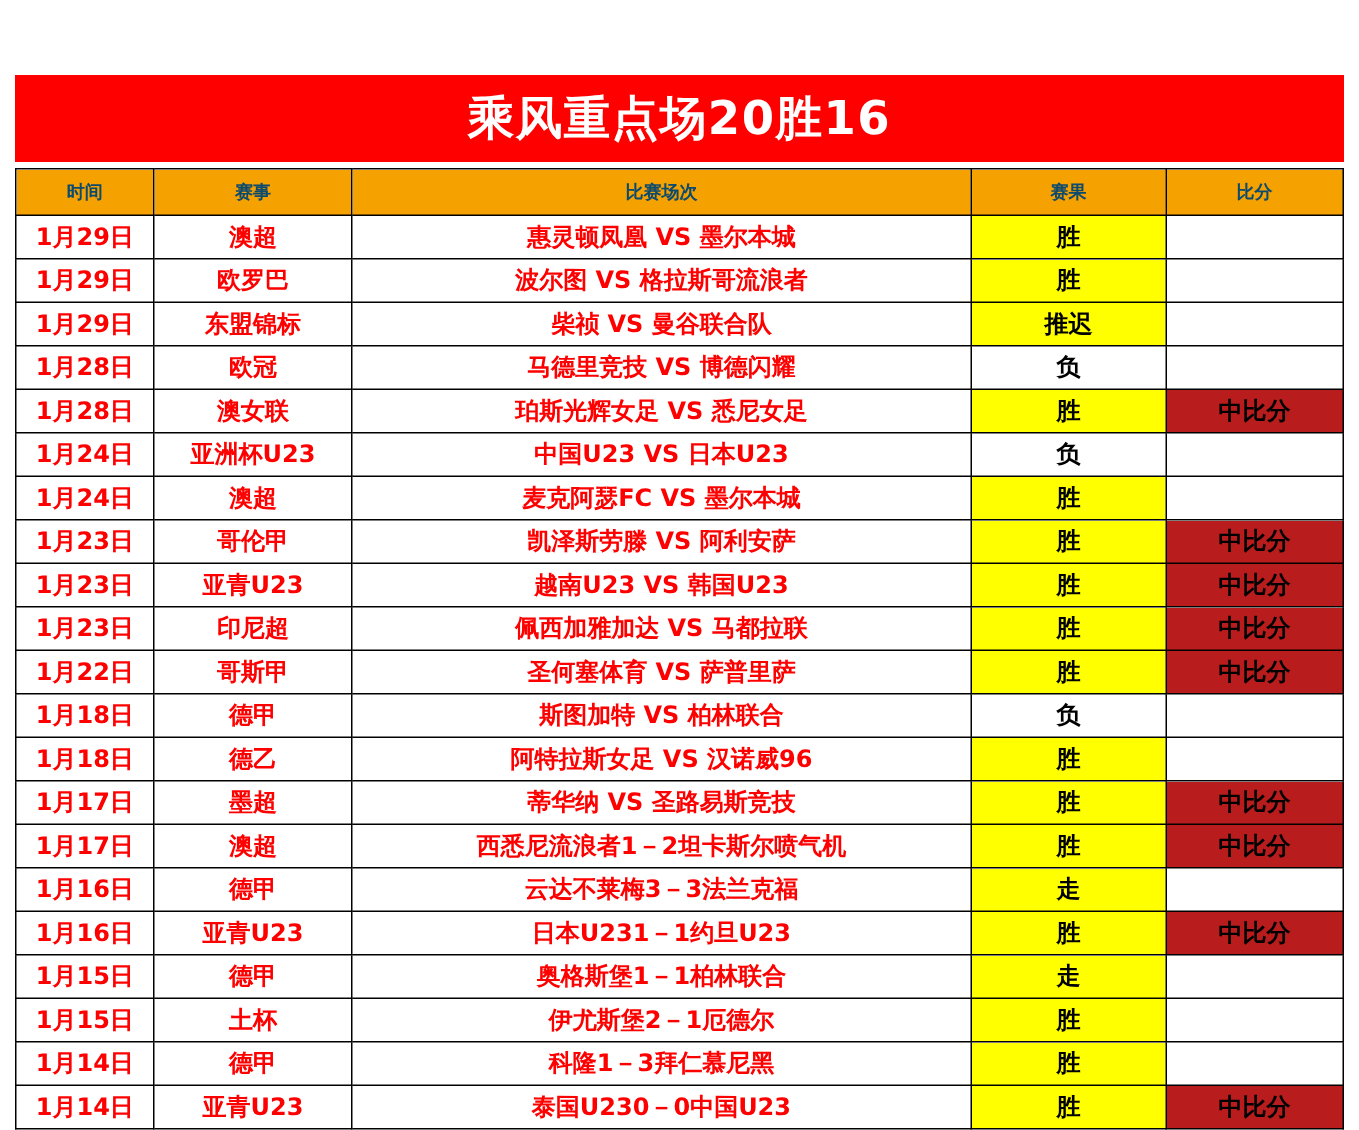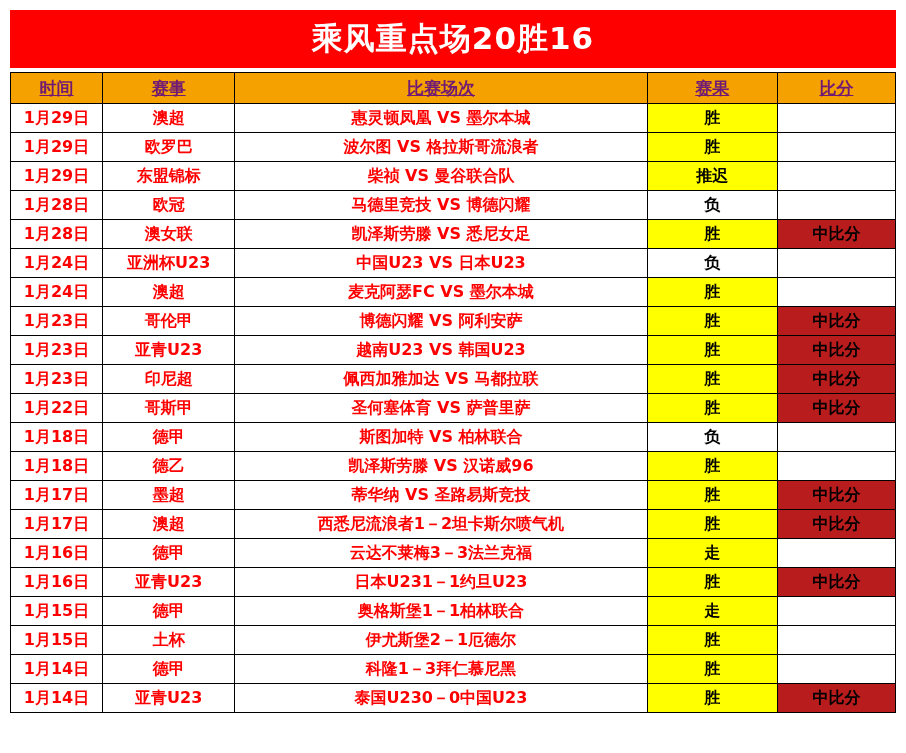--- a/index.html
+++ b/index.html
@@ -24,20 +24,21 @@
   .title-bar {
     height: 58px;
     background: #fe0000;
     color: #ffffff;
     display: flex;
     align-items: center;
     justify-content: center;
     font-size: 31px;
     font-weight: bold;
     letter-spacing: 1px;
+    margin-top: 40px;
   }
   table.fixtures {
     width: 886px;
     border-collapse: collapse;
     table-layout: fixed;
     margin-top: 4px;
   }
   table.fixtures th,
   table.fixtures td {
     border: 1px solid #000000;
@@ -45,25 +46,24 @@
     line-height: 26px;
     text-align: center;
     font-size: 16px;
     font-weight: bold;
     padding: 0;
     overflow: hidden;
     white-space: nowrap;
   }
   table.fixtures th {
     background: #f5a100;
-    color: #701a75;
+    color: #0c4a6e;
     height: 30px;
     line-height: 28px;
-    font-size: 17px;
-    text-decoration: underline;
+    font-size: 12px;
   }
   col.c-date { width: 92px; }
   col.c-league { width: 132px; }
   col.c-match { width: 412px; }
   col.c-result { width: 130px; }
   col.c-score { width: 118px; }
 
   td.date, td.league, td.match {
     color: #fe0000;
   }
@@ -132,42 +132,42 @@
         <tr>
           <td class="date">1月28日</td>
           <td class="league">欧冠</td>
           <td class="match">马德里竞技  VS  博德闪耀</td>
           <td class="result">负</td>
           <td class="score empty"></td>
         </tr>
         <tr>
           <td class="date">1月28日</td>
           <td class="league">澳女联</td>
-          <td class="match">凯泽斯劳滕  VS  悉尼女足</td>
+          <td class="match">珀斯光辉女足  VS  悉尼女足</td>
           <td class="result win">胜</td>
           <td class="score">中比分</td>
         </tr>
         <tr>
           <td class="date">1月24日</td>
           <td class="league">亚洲杯U23</td>
           <td class="match">中国U23 VS  日本U23</td>
           <td class="result">负</td>
           <td class="score empty"></td>
         </tr>
         <tr>
           <td class="date">1月24日</td>
           <td class="league">澳超</td>
           <td class="match">麦克阿瑟FC VS  墨尔本城</td>
           <td class="result win">胜</td>
           <td class="score empty"></td>
         </tr>
         <tr>
           <td class="date">1月23日</td>
           <td class="league">哥伦甲</td>
-          <td class="match">博德闪耀  VS  阿利安萨</td>
+          <td class="match">凯泽斯劳滕  VS  阿利安萨</td>
           <td class="result win">胜</td>
           <td class="score">中比分</td>
         </tr>
         <tr>
           <td class="date">1月23日</td>
           <td class="league">亚青U23</td>
           <td class="match">越南U23  VS  韩国U23</td>
           <td class="result win">胜</td>
           <td class="score">中比分</td>
         </tr>
@@ -188,21 +188,21 @@
         <tr>
           <td class="date">1月18日</td>
           <td class="league">德甲</td>
           <td class="match">斯图加特  VS  柏林联合</td>
           <td class="result">负</td>
           <td class="score empty"></td>
         </tr>
         <tr>
           <td class="date">1月18日</td>
           <td class="league">德乙</td>
-          <td class="match">凯泽斯劳滕  VS  汉诺威96</td>
+          <td class="match">阿特拉斯女足  VS  汉诺威96</td>
           <td class="result win">胜</td>
           <td class="score empty"></td>
         </tr>
         <tr>
           <td class="date">1月17日</td>
           <td class="league">墨超</td>
           <td class="match">蒂华纳  VS  圣路易斯竞技</td>
           <td class="result win">胜</td>
           <td class="score">中比分</td>
         </tr>

